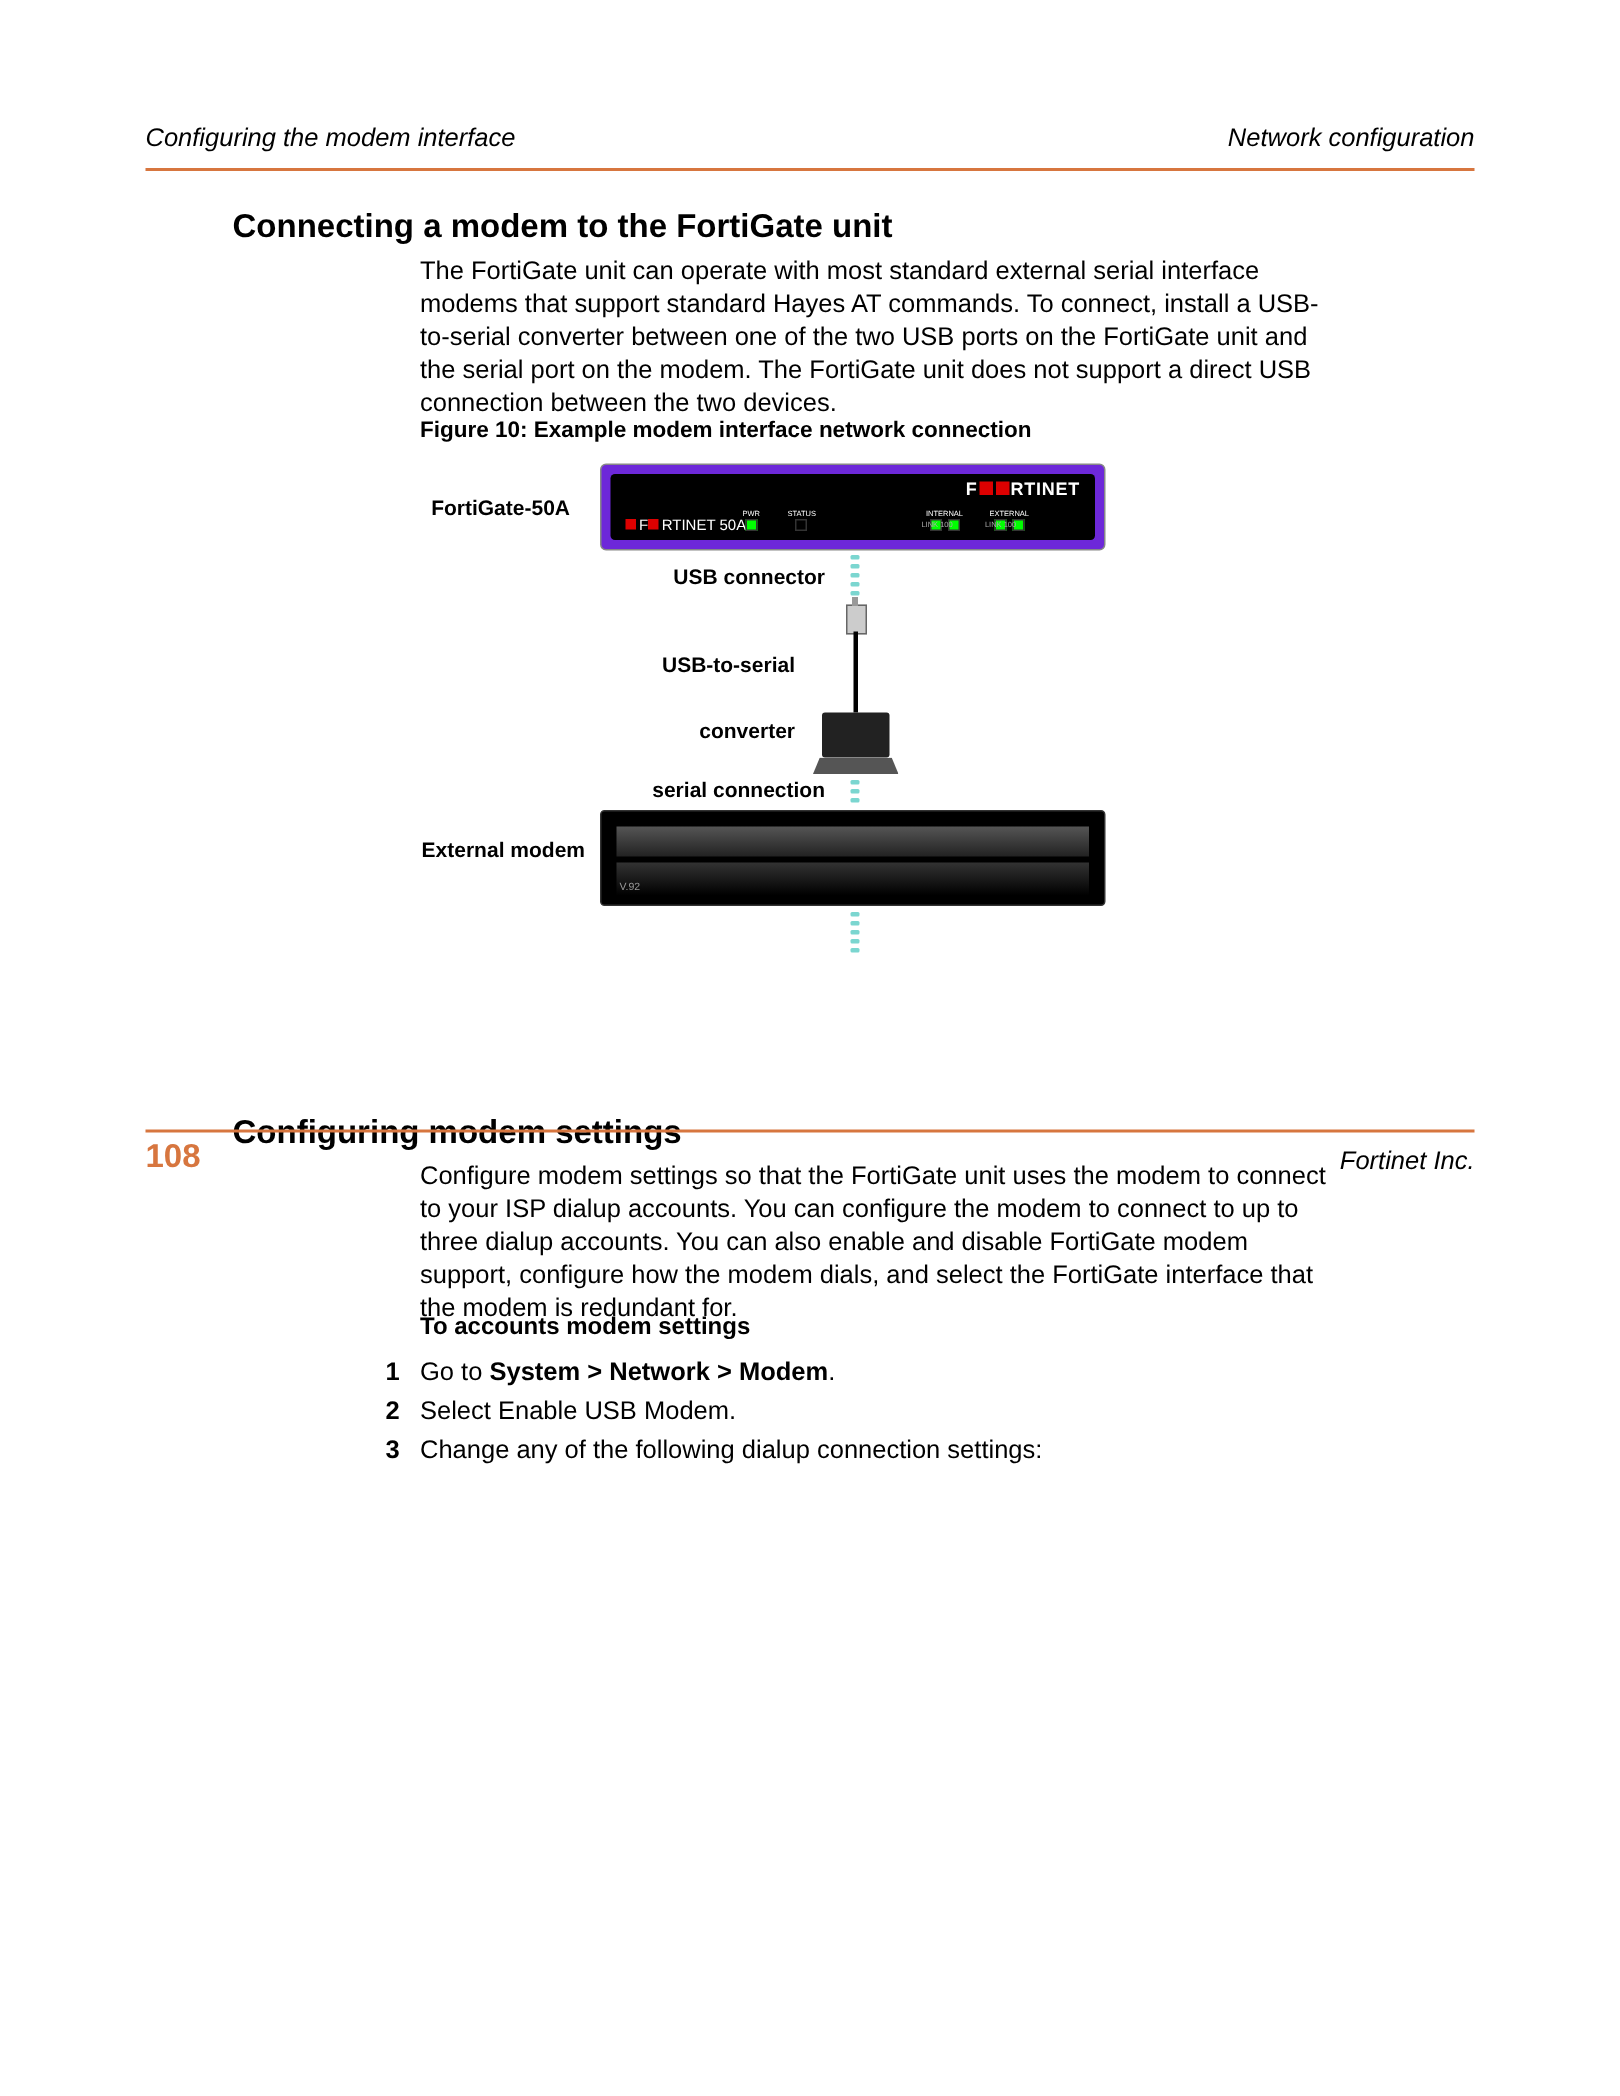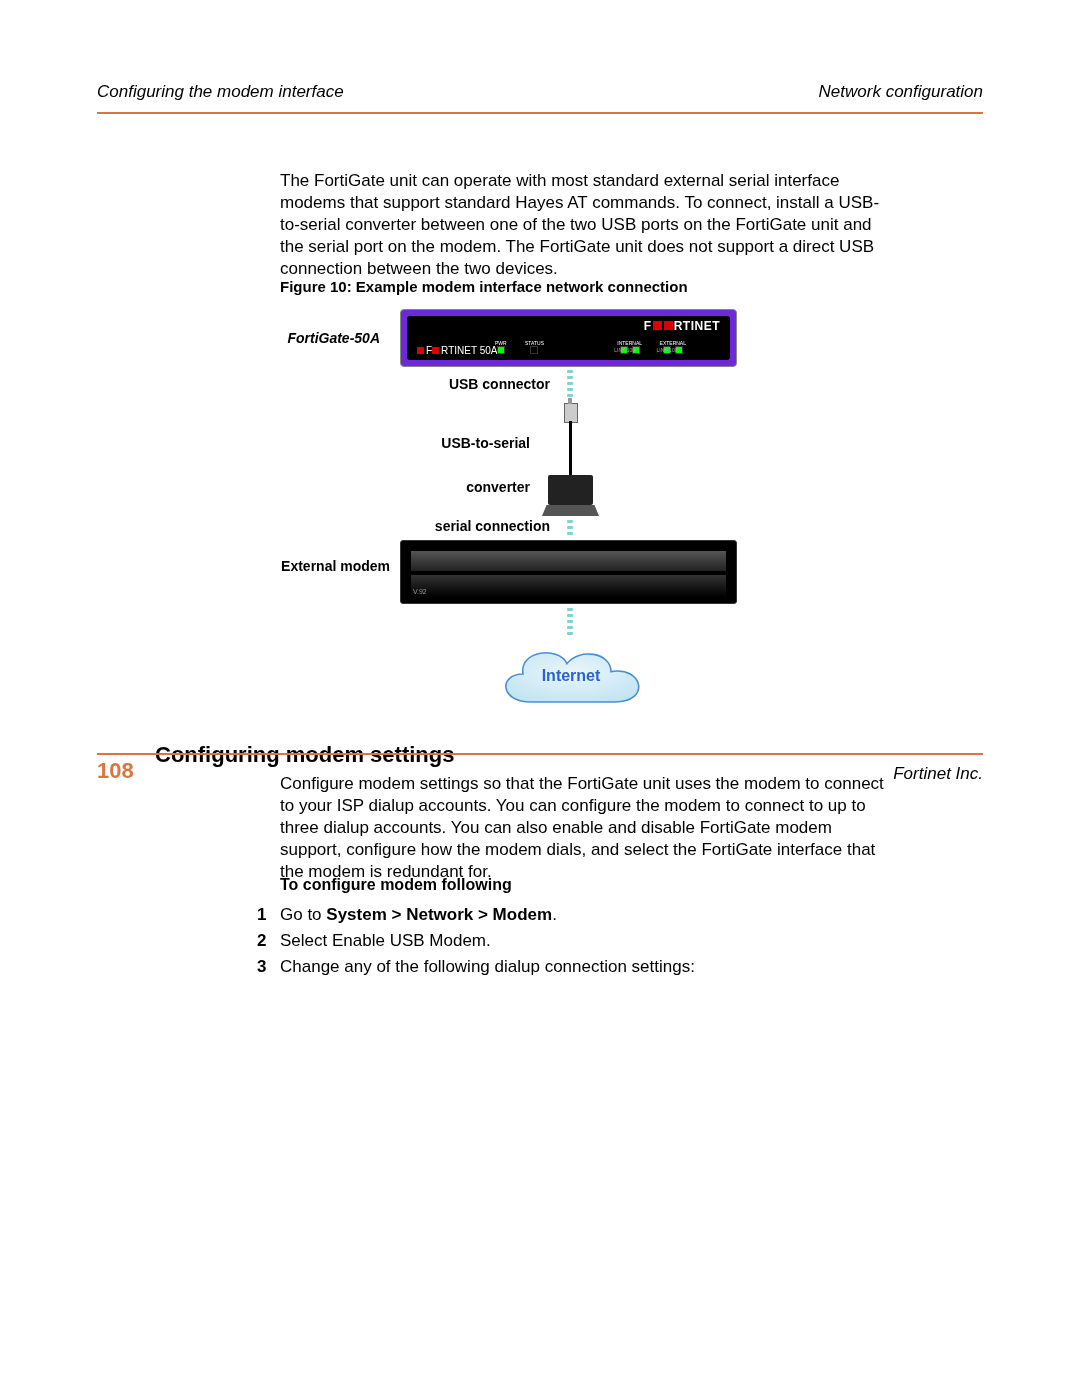--- a/index.html
+++ b/index.html
@@ -79,26 +79,27 @@
 </head>
 <body>
 <div class="page">
 
 <div class="hdr">
   <span>Configuring the modem interface</span>
   <span>Network configuration</span>
 </div>
 <div class="hdr-line"></div>
 
+<h2 class="sec sec1">Connecting a modem to the FortiGate unit</h2>
 <div class="body-p p1">The FortiGate unit can operate with most standard external serial interface modems that support standard Hayes AT commands. To connect, install a USB-to-serial converter between one of the two USB ports on the FortiGate unit and the serial port on the modem. The FortiGate unit does not support a direct USB connection between the two devices.</div>
 <div class="fig-cap">Figure 10: Example modem interface network connection</div>
 
 <div class="diagram">
 
-  <div class="lbl" style="left:-20px; top:30px; width:120px;font-style:italic;">FortiGate-50A</div>
+  <div class="lbl" style="left:-20px; top:30px; width:120px;">FortiGate-50A</div>
 
   <div class="fg">
     <div class="fg-face">
       <div class="fg-brand">
         <span>F</span><span class="fg-sq"></span><span class="fg-sq"></span><span>RTINET</span>
       </div>
       <div class="fg-prod">
         <span class="sq"></span><span>F</span><span class="sq"></span><span>RTINET</span><span> 50A</span>
       </div>
       <div class="fg-grp fg-pwr">
@@ -162,37 +163,25 @@
   </div>
 
   <div class="dots" style="top:305px;">
         <span></span>
         <span></span>
         <span></span>
         <span></span>
         <span></span>
       </div>
 
-  <div class="cloud">
-    <svg viewBox="0 0 200 100">
-      <defs>
-        <radialGradient id="cg" cx="50%" cy="40%" r="70%">
-          <stop offset="0%" stop-color="#eaf6fb"></stop>
-          <stop offset="100%" stop-color="#bfe3f2"></stop>
-        </radialGradient>
-      </defs>
-      <path d="M50 80 C10 80 10 45 40 45 C35 15 85 10 95 32 C110 12 150 18 150 42 C190 35 200 80 155 80 Z" fill="url(#cg)" stroke="#4a8fd6" stroke-width="2"></path>
-    </svg>
-    <div class="cloud-lbl">Internet</div>
-  </div>
 </div>
 
 <h2 class="sec sec2">Configuring modem settings</h2>
 <div class="body-p p2">Configure modem settings so that the FortiGate unit uses the modem to connect to your ISP dialup accounts. You can configure the modem to connect to up to three dialup accounts. You can also enable and disable FortiGate modem support, configure how the modem dials, and select the FortiGate interface that the modem is redundant for.</div>
-<div class="subhdr">To configure modem following</div>
+<div class="subhdr">To accounts modem settings</div>
 
 <div class="ol">
   <div class="ol-row">
     <div class="ol-num">1</div>
     <div class="ol-txt"><span>Go to </span><b>System &gt; Network &gt; Modem</b><span>.</span></div>
   </div>
   <div class="ol-row">
     <div class="ol-num">2</div>
     <div class="ol-txt"><span>Select Enable USB Modem.</span><b></b><span></span></div>
   </div>

